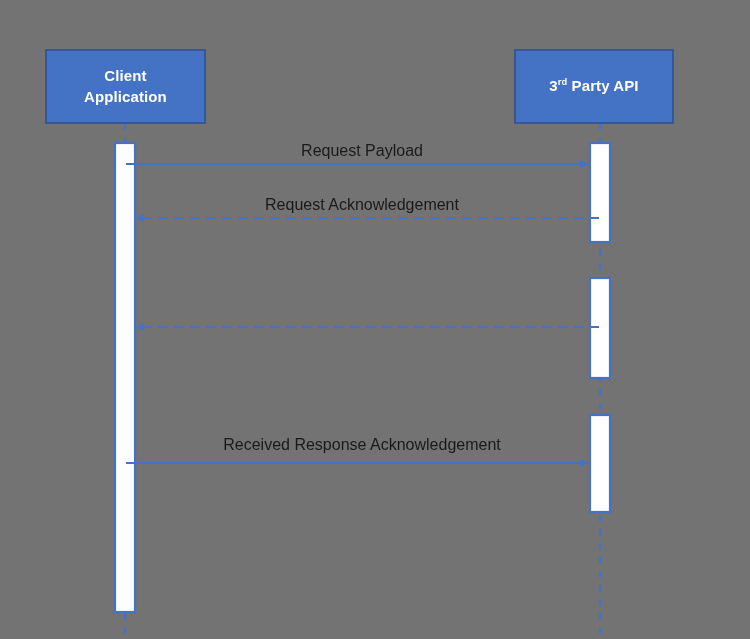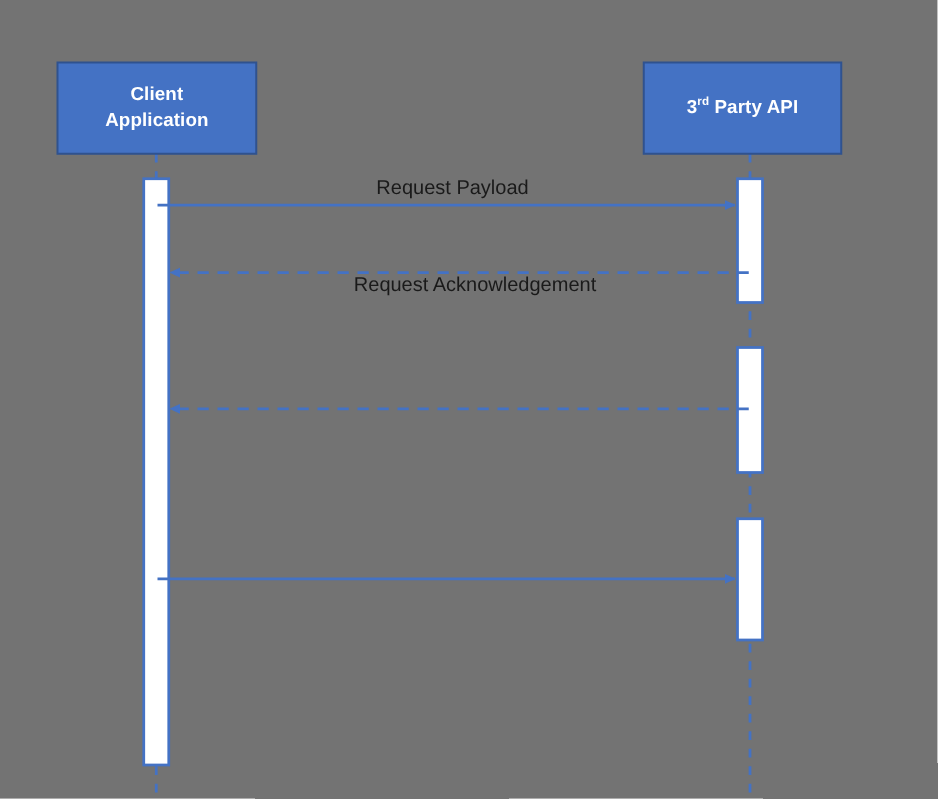--- a/index.html
+++ b/index.html
@@ -99,17 +99,18 @@
   </div>
 
   <div class="participant-label" style="left:515px; top:50px; width:158px; height:73px;border-radius:21px;">
     <div>
       <span>3</span><sup>rd</sup><span> Party API</span>
     </div>
   </div>
 
   <div class="msg-label" style="left:362px; top:142px;">Request Payload</div>
 
-  <div class="msg-label" style="left:380px; top:196px;margin-top:24px;">Request Acknowledgement</div>
+  <div class="msg-label" style="left:362px; top:196px;">Request Acknowledgement</div>
 
 
+  <div class="msg-label" style="left:362px; top:436px;">Received Response Acknowledgement</div>
 
 </div>
 
 </body></html>

